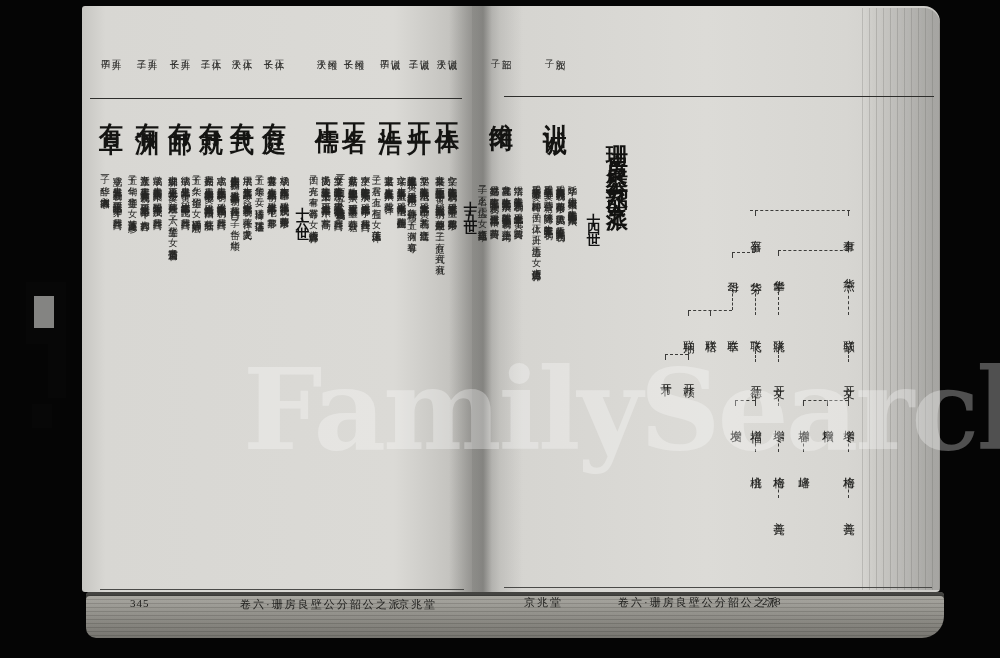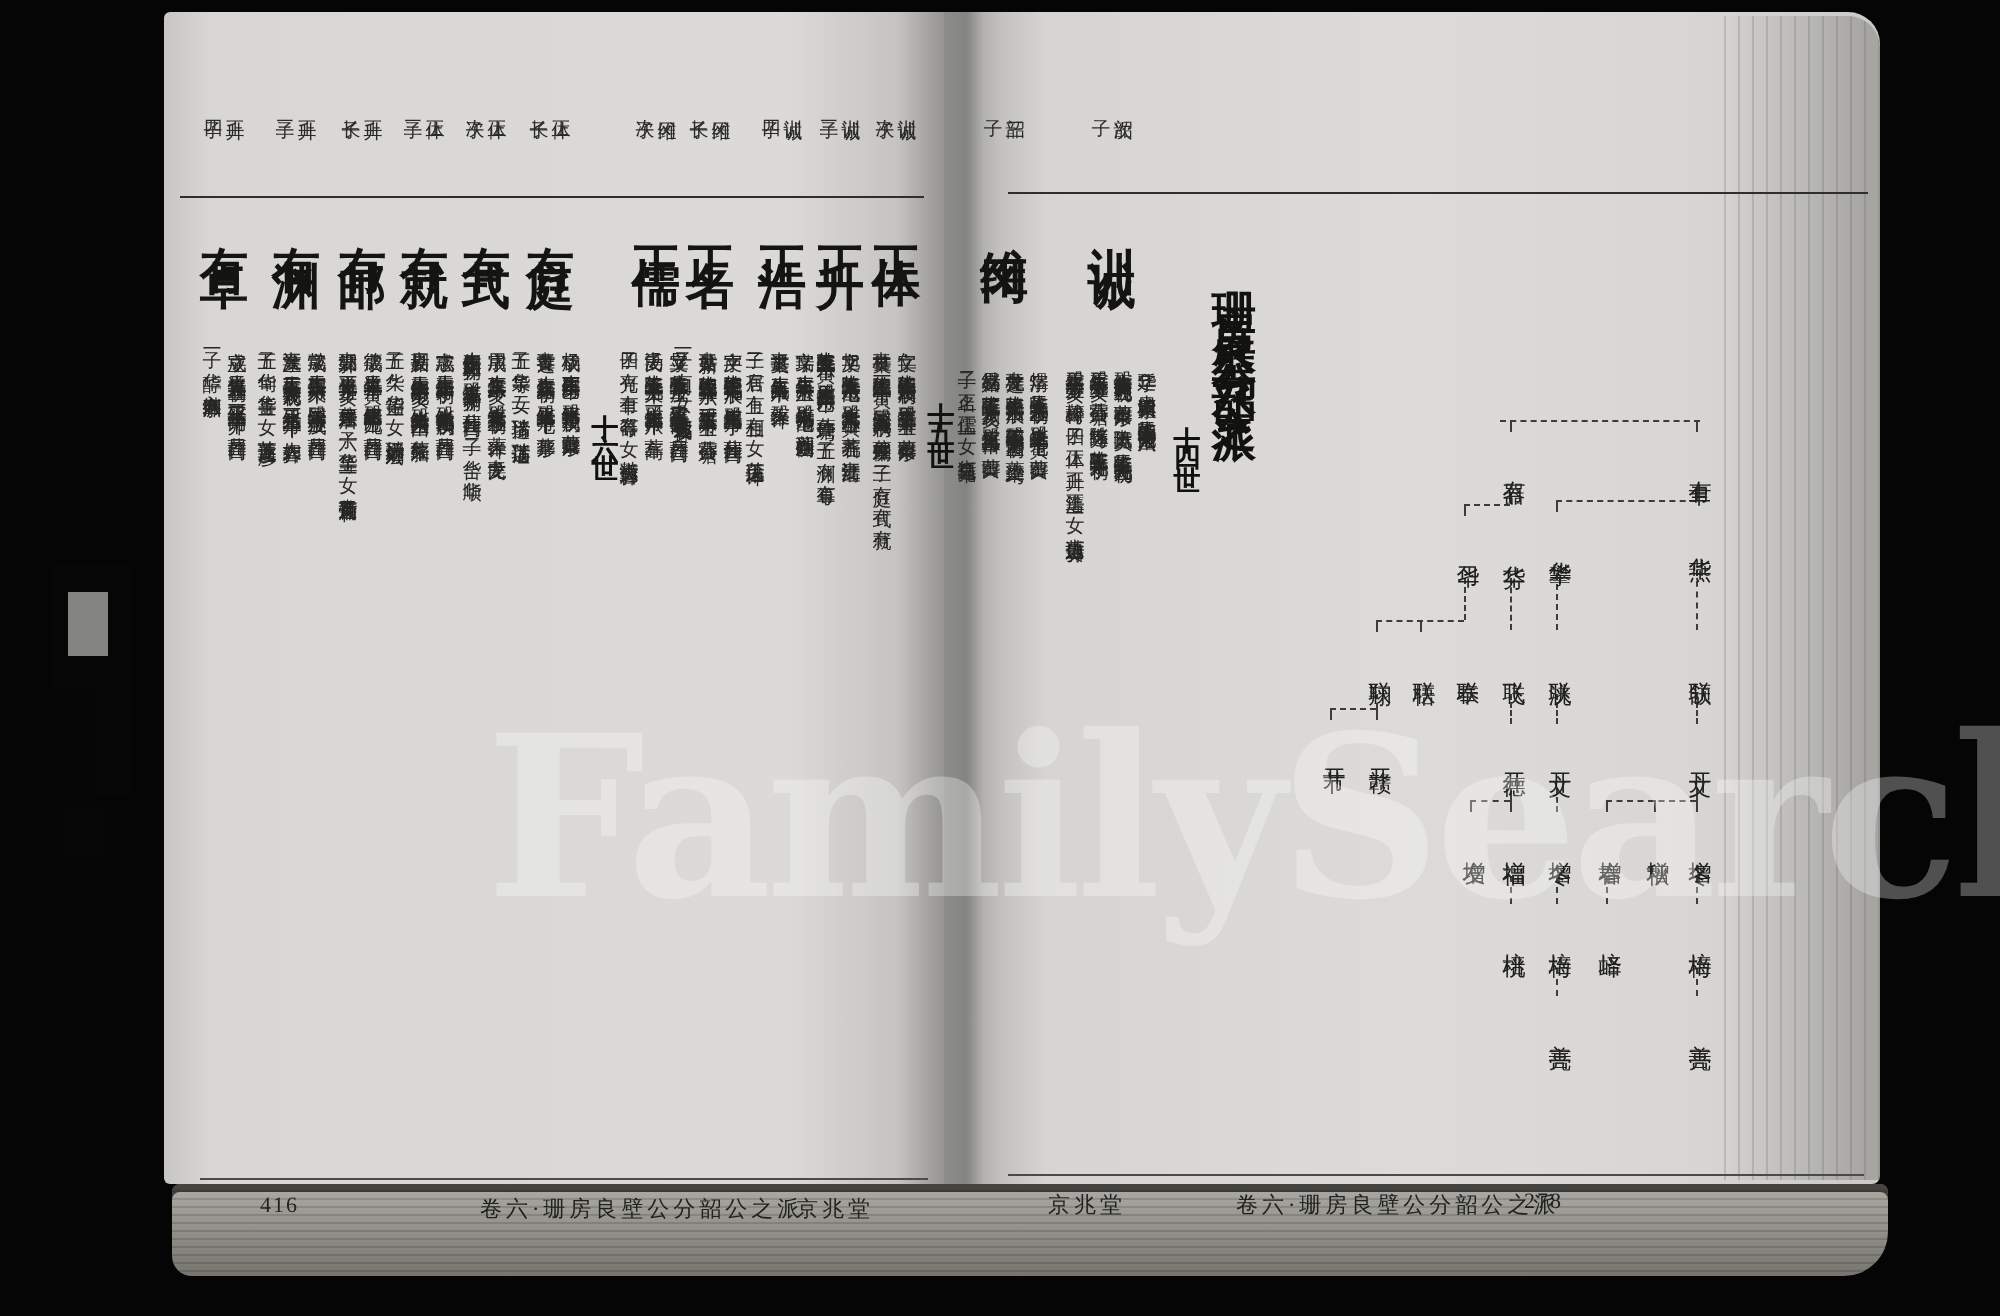--- a/index.html
+++ b/index.html
@@ -297,21 +297,21 @@
       <div class="tree-node" style="left: 820px; top: 406px;">增秋</div>
       <div class="tree-node" style="left: 841px; top: 406px;">增冬</div>
       <div class="tree-node" style="left: 748px; top: 452px;">培桃</div>
       <div class="tree-node" style="left: 771px; top: 452px;">培梅</div>
       <div class="tree-node" style="left: 796px; top: 452px;">培峄</div>
       <div class="tree-node" style="left: 841px; top: 452px;">培梅</div>
       <div class="tree-node" style="left: 771px; top: 498px;">善亮</div>
       <div class="tree-node" style="left: 841px; top: 498px;">善亮</div>
     </div>
 
-  <div class="footer-item pageno" style="left:130px;top:597px;">416</div>
+  <div class="footer-item pageno" style="left:130px;top:597px;">345</div>
   <div class="footer-item" style="left:240px;top:597px;">卷六·珊房良壁公分韶公之派</div>
   <div class="footer-item" style="left:398px;top:597px;">京兆堂</div>
   <div class="footer-item" style="left:524px;top:595px;">京兆堂</div>
   <div class="footer-item" style="left:618px;top:595px;">卷六·珊房良壁公分韶公之派</div>
   <div class="footer-item pageno" style="left:762px;top:595px;">278</div>
 
   <div id="watermark">FamilySearch</div>
 </div>
 
 </body></html>

